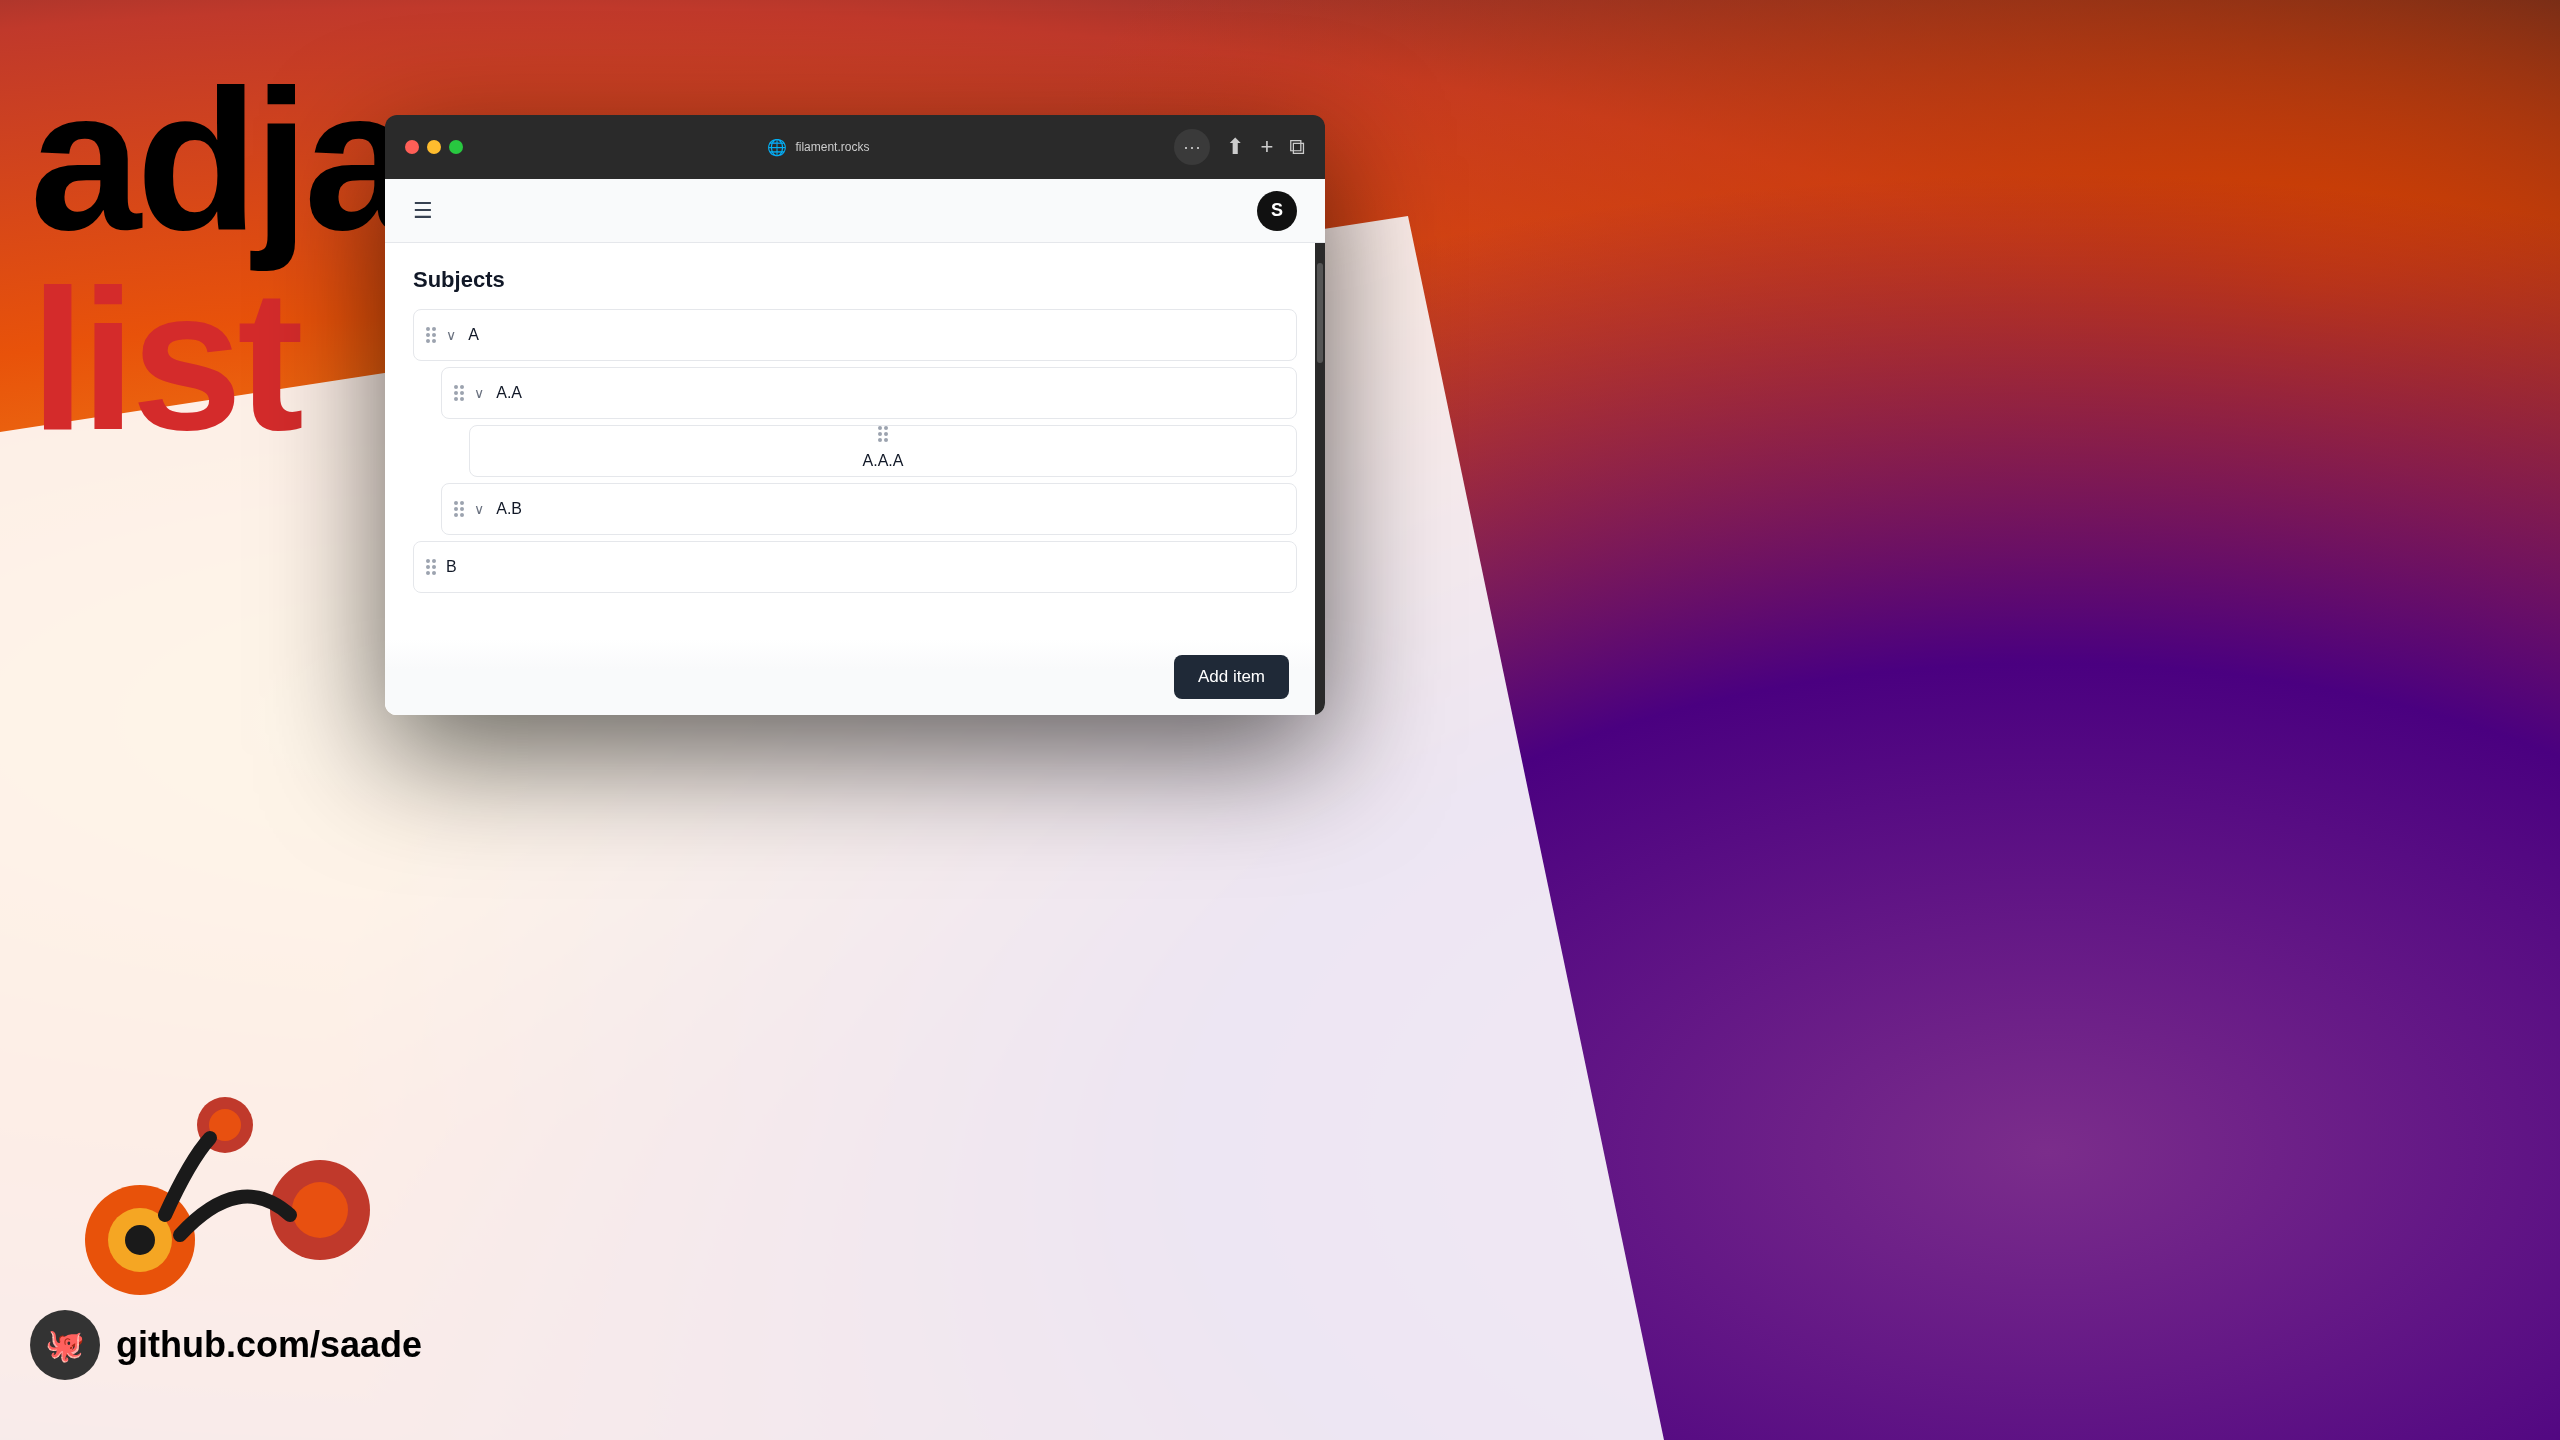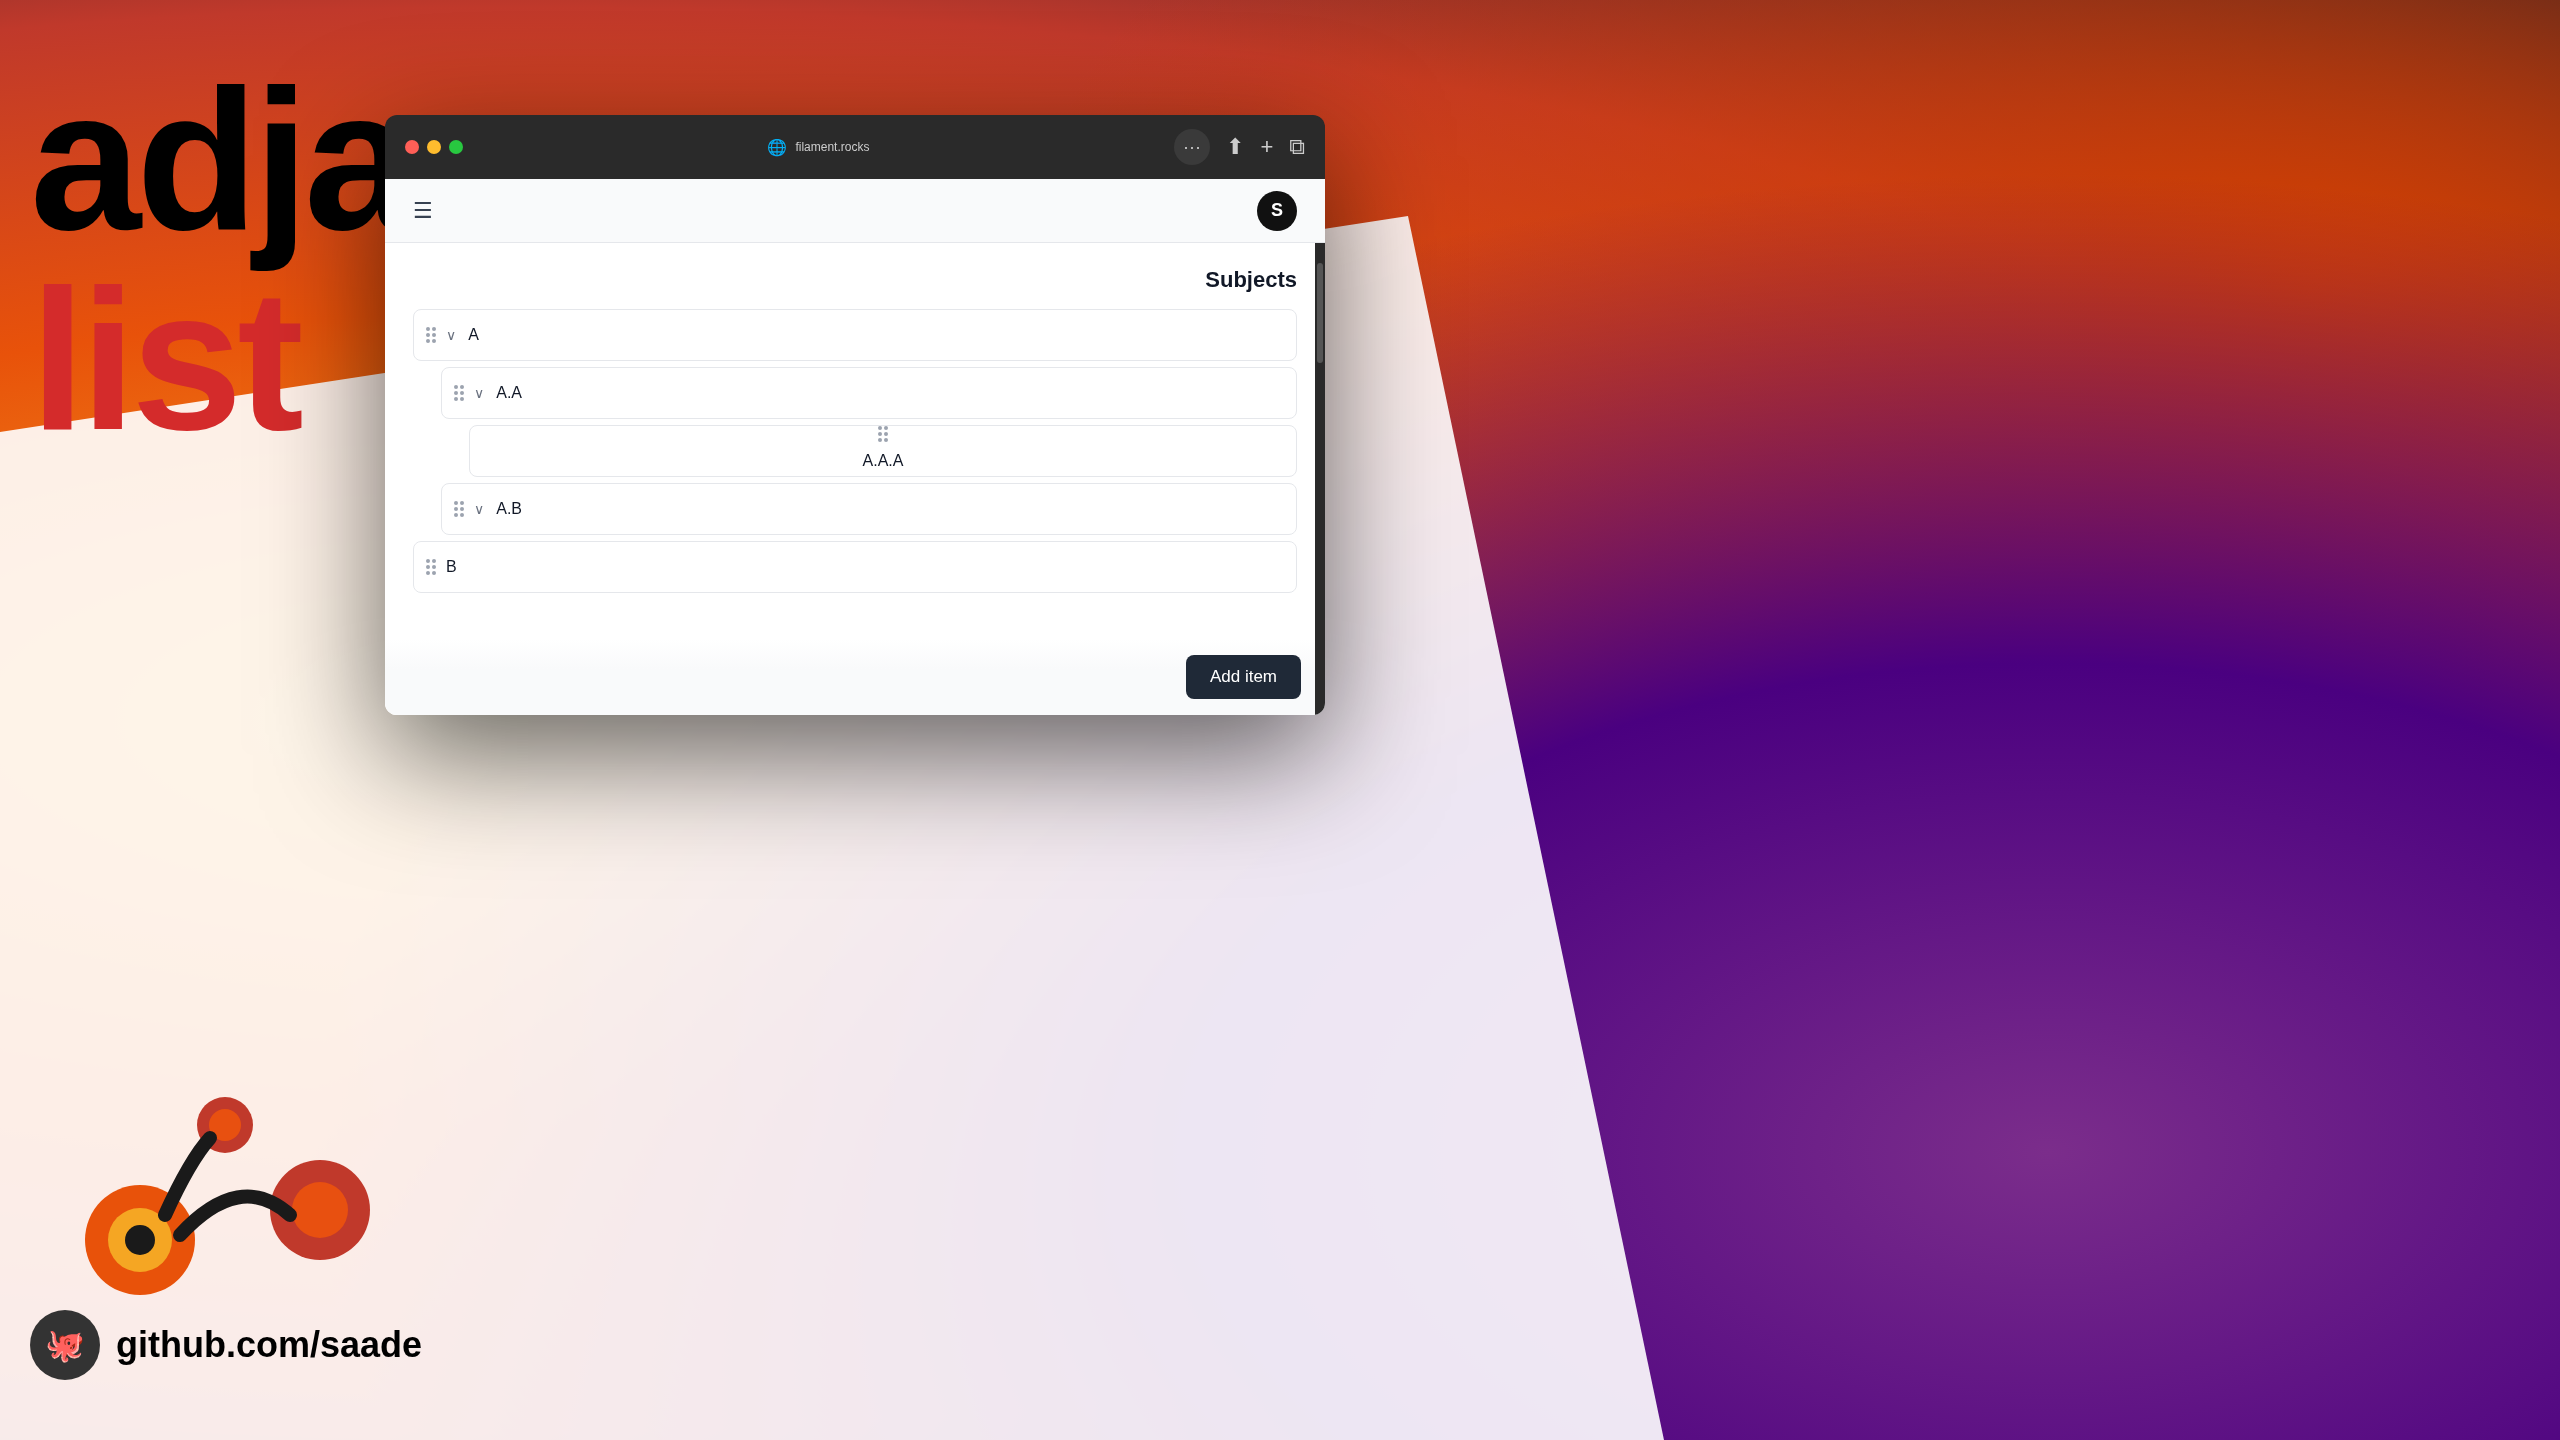--- a/index.html
+++ b/index.html
@@ -231,21 +231,20 @@
       font-size: 18px;
       font-weight: 600;
       cursor: pointer;
     }
 
     
     .panel-content {
       position: relative;
       z-index: 10;
       padding: 24px 28px;
-      text-align: right;
     }
 
     .panel-title {
       font-size: 22px;
       font-weight: 600;
       color: #111827;
       margin-bottom: 16px;
     }
 
     
@@ -299,21 +298,21 @@
     .indent-1 { margin-left: 28px; }
     .indent-2 { margin-left: 56px; flex-direction: column; }
 
     
     .panel-footer {
       position: absolute;
       bottom: 0;
       left: 0;
       right: 0;
       z-index: 10;
-      padding: 16px 24px;
+      padding: 16px 36px;
       display: flex;
       justify-content: flex-end;
       background: linear-gradient(to top, rgba(249,250,251,1) 60%, rgba(249,250,251,0));
     }
 
     .add-item-btn {
       background: #1f2937;
       color: #fff;
       border: none;
       border-radius: 8px;

